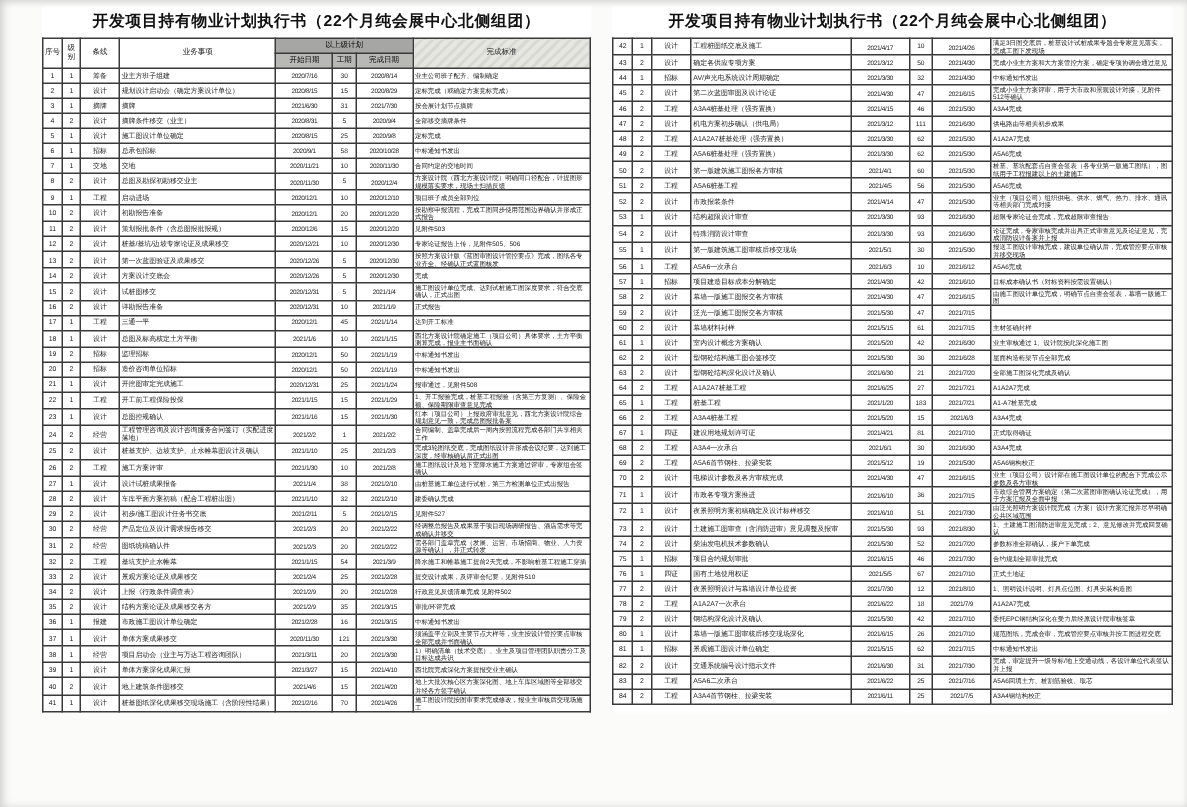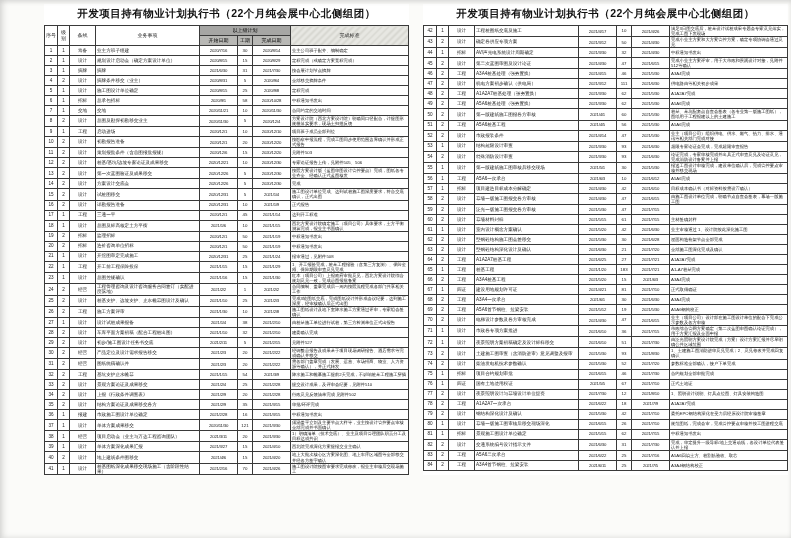--- a/index.html
+++ b/index.html
@@ -1,19 +1,19 @@
 <!DOCTYPE html>
 <html><head>
 <meta charset="utf-8">
 <style>
   html,body{margin:0;padding:0;background:#fbfbf9;width:791px;height:538px;overflow:hidden;
     font-family:"Liberation Sans","DejaVu Sans",sans-serif;}
   .scan-edge{position:absolute;left:0;top:0;width:791px;height:538px;
     box-shadow:inset 3px 0 6px rgba(0,0,0,.12), inset 0 2px 4px rgba(0,0,0,.08);pointer-events:none;}
-  .wrap{display:flex;gap:14px;padding:4px 6px 4px 44px;}
+  .wrap{display:flex;gap:14px;padding:4px 6px 4px 28px;}
   .page{background:#fff;}
   .page-l{width:366px;}
   .page-r{width:374px;}
   .doc-title{font-size:10.5px;font-weight:bold;text-align:center;color:#111;
     letter-spacing:.5px;margin:3px 0 4px 0;white-space:nowrap;}
   table{border-collapse:collapse;table-layout:fixed;width:100%;}
   td,th{border:1px solid #3a3a3a;padding:0 1px;vertical-align:middle;color:#1a1a1a;
     font-weight:normal;overflow:hidden;}
   th{font-size:5px;line-height:1.15;}
   td{font-size:4.6px;line-height:1.18;height:9px;}

